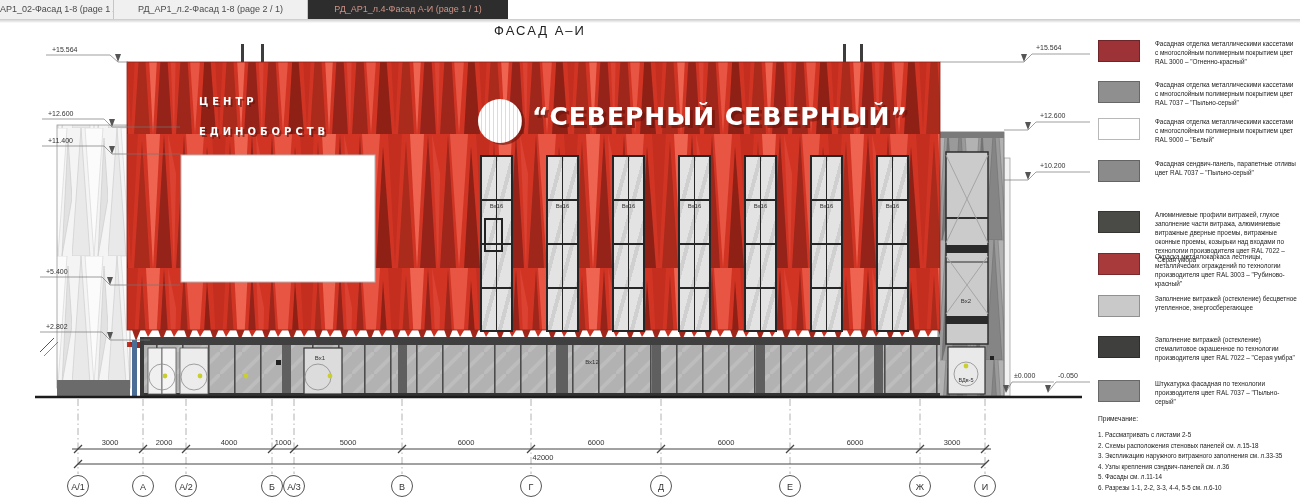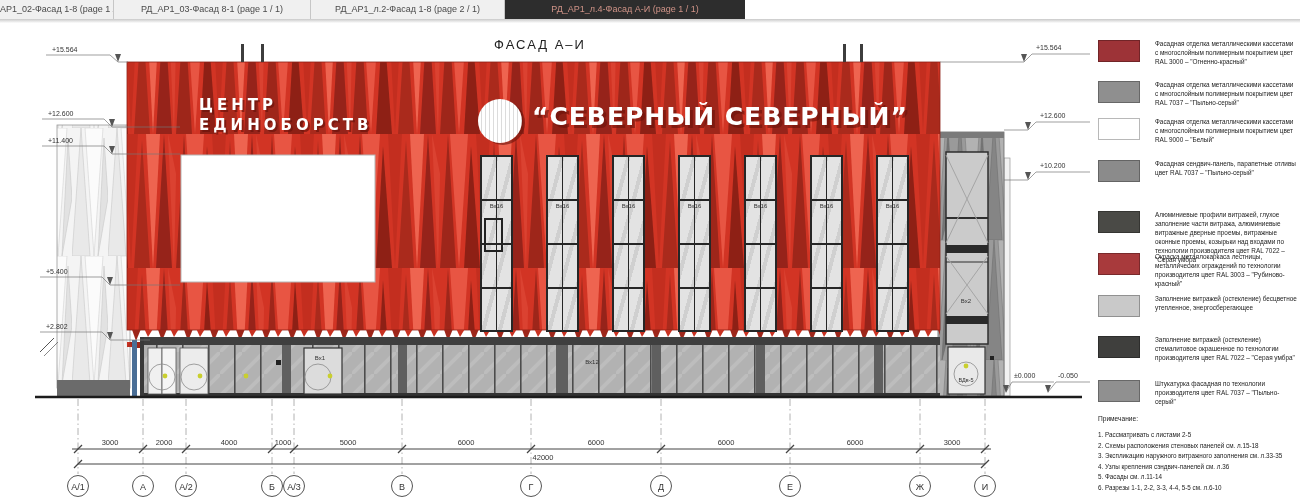--- a/index.html
+++ b/index.html
@@ -9,39 +9,39 @@
   
   .tabbar{position:absolute;left:0;top:0;width:1300px;height:19px;display:flex;z-index:20;}
   .tab{box-sizing:border-box;height:19px;line-height:19px;text-align:center;font-size:9px;
        color:#4a4a4a;background:#f0f0f0;border-right:1px solid #c6c6c6;overflow:hidden;
        white-space:nowrap;flex:none;}
   .tab.active{background:#2d2d2d;border-right:none;}
   .tabshadow{position:absolute;left:0;top:19px;width:1300px;height:4px;z-index:19;
        background:linear-gradient(#c9c9c9,#fdfdfd);}
 
   
-  .sheet-title{position:absolute;left:0;top:37px;width:1080px;text-align:center;
+  .sheet-title{position:absolute;left:0;top:23px;width:1080px;text-align:center;
        font-size:13px;letter-spacing:2px;color:#222;z-index:5;}
 
   
   svg.canvas{position:absolute;left:0;top:0;z-index:1;}
   svg text{font-family:"Liberation Sans",sans-serif;fill:#333;}
 
   
   .win{position:absolute;top:155px;width:33px;height:177px;box-sizing:border-box;
        background-color:#e3e3e3;border:2px solid #262626;z-index:6;
        background-image:
          linear-gradient(to right,transparent 0,transparent calc(50% - .8px),#262626 calc(50% - .8px),#262626 calc(50% + .8px),transparent calc(50% + .8px)),
          repeating-linear-gradient(to bottom,transparent 0,transparent 42px,#262626 42px,#262626 44px),
          repeating-linear-gradient(105deg,transparent 0,transparent 12px,rgba(120,120,120,.18) 12px,rgba(120,120,120,.18) 16px);}
   .win .wlabel{position:absolute;top:46px;left:0;right:0;text-align:center;font-size:6px;color:#333;}
   .win .vent{position:absolute;left:2px;top:61px;width:15px;height:30px;border:2px solid #222;}
 
   
-  .sign-line{position:absolute;color:#fff;font-weight:bold;letter-spacing:4px;font-size:15px;
+  .sign-line{position:absolute;color:#fff;font-weight:bold;letter-spacing:4px;font-size:10px;
        z-index:7;text-shadow:2px 2px 0 rgba(105,18,10,.65);font-family:"DejaVu Sans",sans-serif;text-align:right;}
   .banner{position:absolute;left:532px;top:102px;font-size:25px;font-weight:bold;color:#fff;
        letter-spacing:1px;z-index:7;text-shadow:3px 3px 0 rgba(105,18,10,.6);
        font-family:"DejaVu Sans",sans-serif;}
   .logo{position:absolute;left:478px;top:99px;width:44px;height:44px;border-radius:50%;z-index:7;
        background:repeating-linear-gradient(90deg,#fff 0 3px,#dcdcdc 3px 4px);
        box-shadow:3px 2px 0 rgba(105,18,10,.6);}
 
   
   .legend{position:absolute;left:1098px;top:0;width:202px;height:497px;z-index:5;}
@@ -51,23 +51,22 @@
 
   .notes{position:absolute;left:1098px;top:415px;width:200px;z-index:5;}
   .notes .nh{font-size:6.6px;color:#222;margin-bottom:9px;}
   .notes .ni{font-size:6.3px;color:#222;line-height:1.3;margin-bottom:2.4px;}
 </style>
 </head>
 <body>
 
 <div class="tabbar">
   <div class="tab" style="width:114px">АР1_02-Фасад 1-8 (page 1 / 1)</div>
-  <div class="tab" style="width:197px">РД_АР1_03-Фасад 8-1 (page 1 / 1)</div>
   <div class="tab" style="width:194px">РД_АР1_л.2-Фасад 1-8 (page 2 / 1)</div>
-  <div class="tab active" style="width: 240px; color: rgb(207, 147, 135);">РД_АР1_л.4-Фасад А-И (page 1 / 1)</div>
+  <div class="tab active" style="width: 200px; color: rgb(207, 147, 135);">РД_АР1_л.4-Фасад А-И (page 1 / 1)</div>
 </div>
 <div class="tabshadow"></div>
 
 <div class="sheet-title">ФАСАД А–И</div>
 
 <svg class="canvas" width="1090" height="497" viewBox="0 0 1090 497">
   <defs>
     <pattern id="pRed" width="88" height="134" patternUnits="userSpaceOnUse">
       <rect width="88" height="134" fill="#d23424"></rect>
       <polygon points="0,134 8,0 16,134" fill="#9e261a"></polygon>
@@ -320,21 +319,21 @@
   <span class="wlabel">Вх16</span>
 </div>
 <div class="win" style="left:810px">
   <span class="wlabel">Вх16</span>
 </div>
 <div class="win" style="left:876px">
   <span class="wlabel">Вх16</span>
 </div>
 
 <div class="sign-line" style="left:199px;top:96px">ЦЕНТР</div>
-<div class="sign-line" style="left:199px;top:116px">ЕДИНОБОРСТВ</div>
+<div class="sign-line" style="left:199px;top:126px">ЕДИНОБОРСТВ</div>
 <div class="logo"></div>
 <div class="banner">“СЕВЕРНЫЙ СЕВЕРНЫЙ”</div>
 
 <div class="legend">
   <div class="lg-row" style="top:40px">
     <span class="lg-swatch" style="background: rgb(157, 51, 55);"></span>
     <span class="lg-text">Фасадная отделка металлическими кассетами с многослойным полимерным покрытием цвет RAL 3000 – "Огненно-красный"</span>
   </div>
   <div class="lg-row" style="top:81px">
     <span class="lg-swatch" style="background: rgb(143, 143, 143);"></span>

